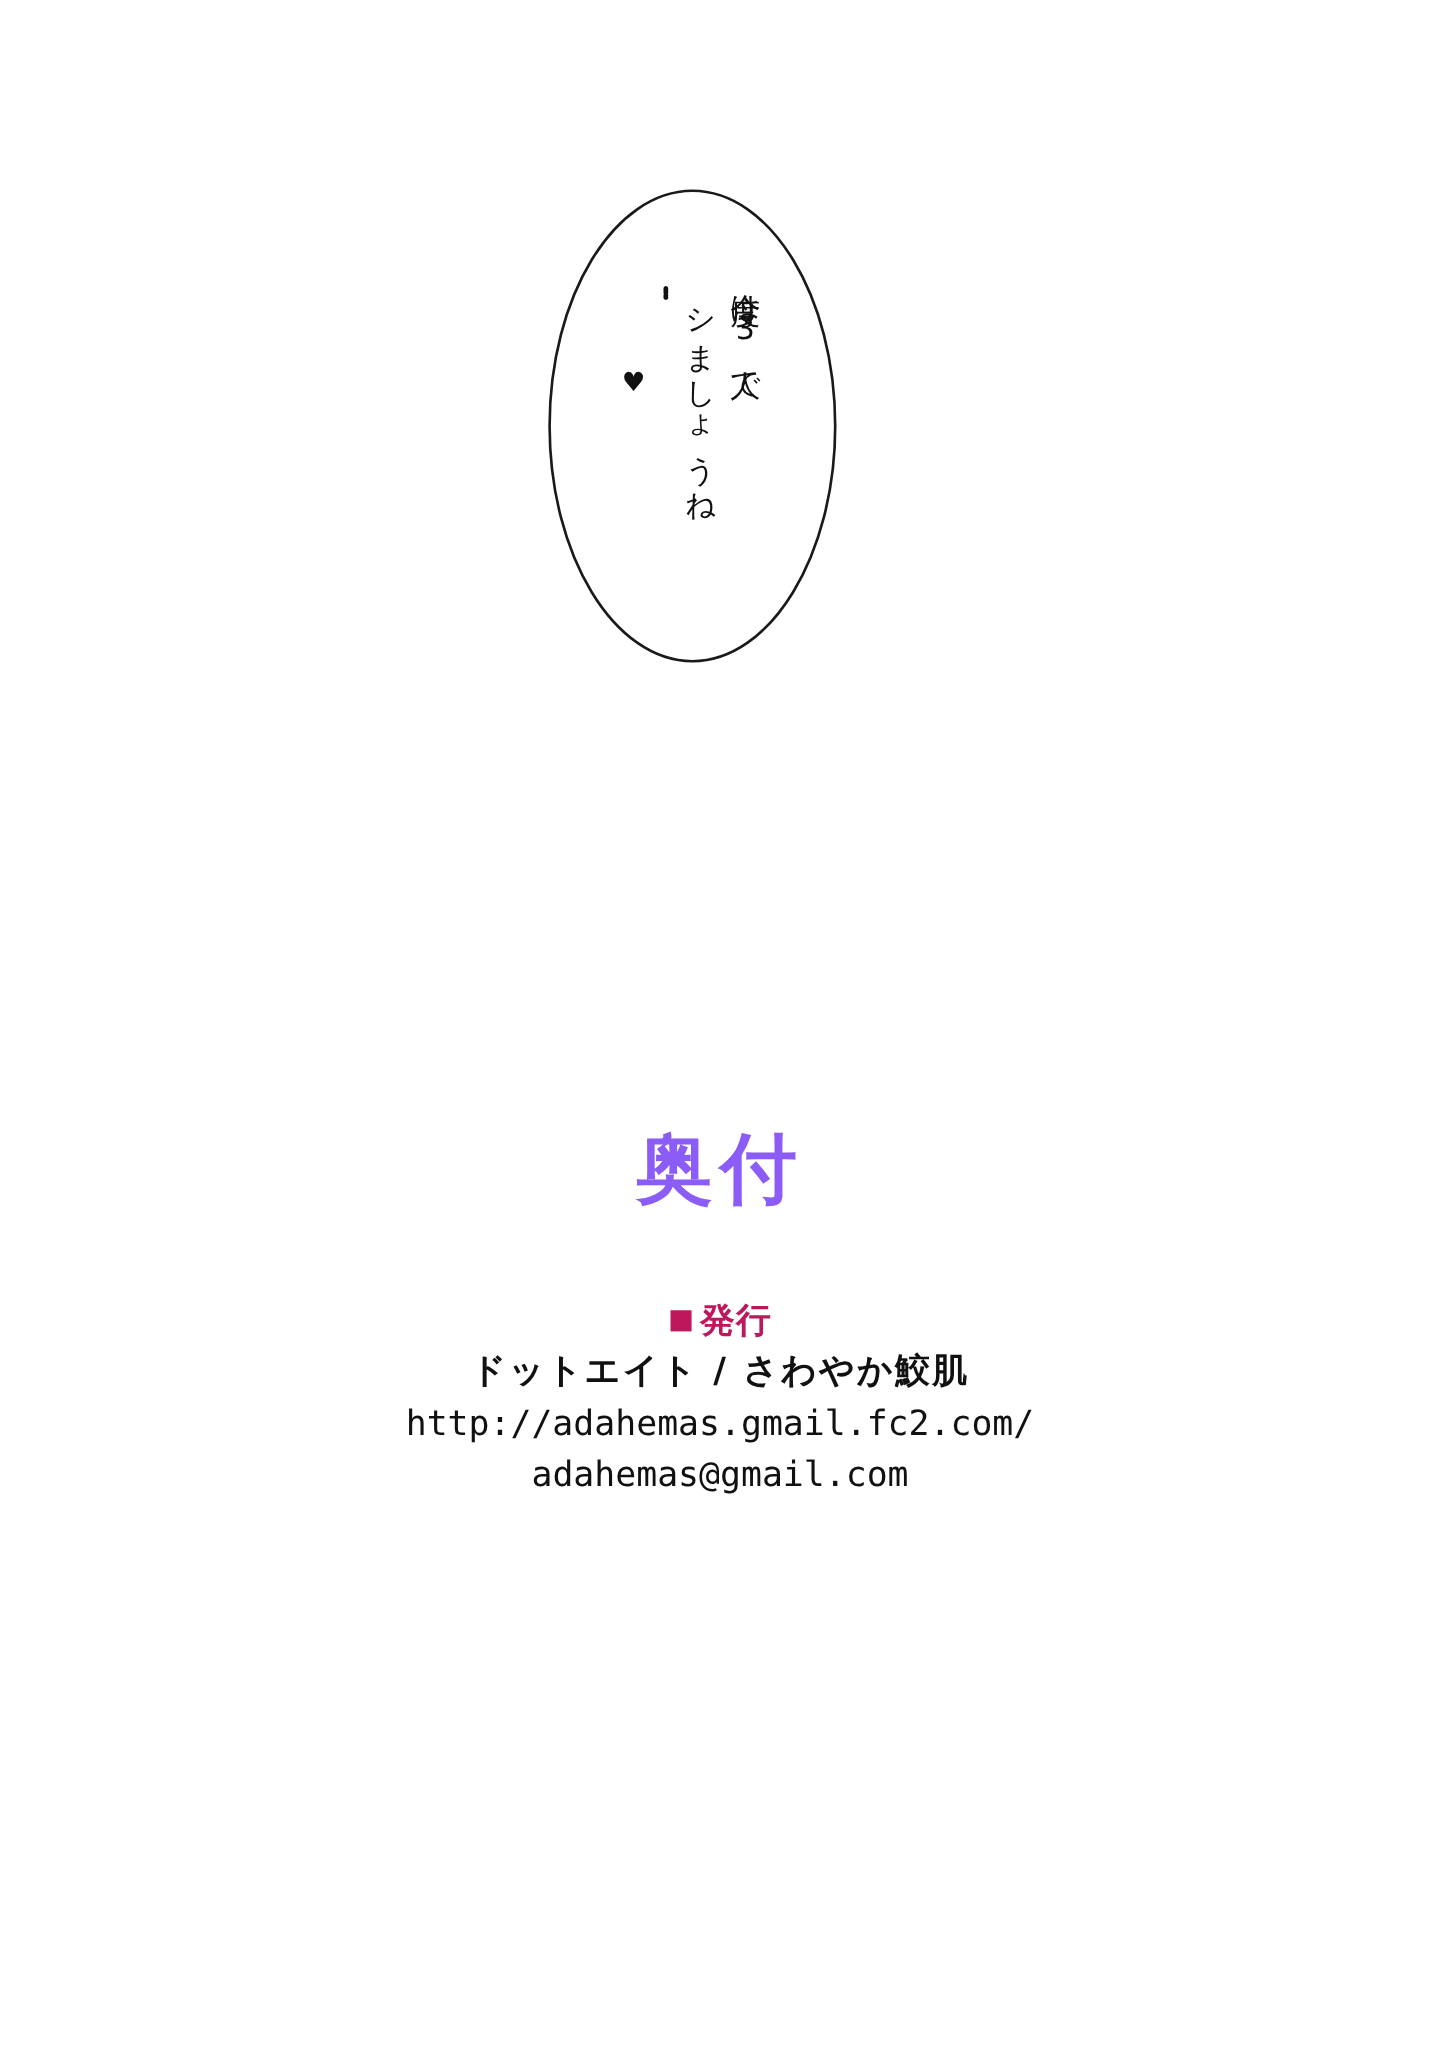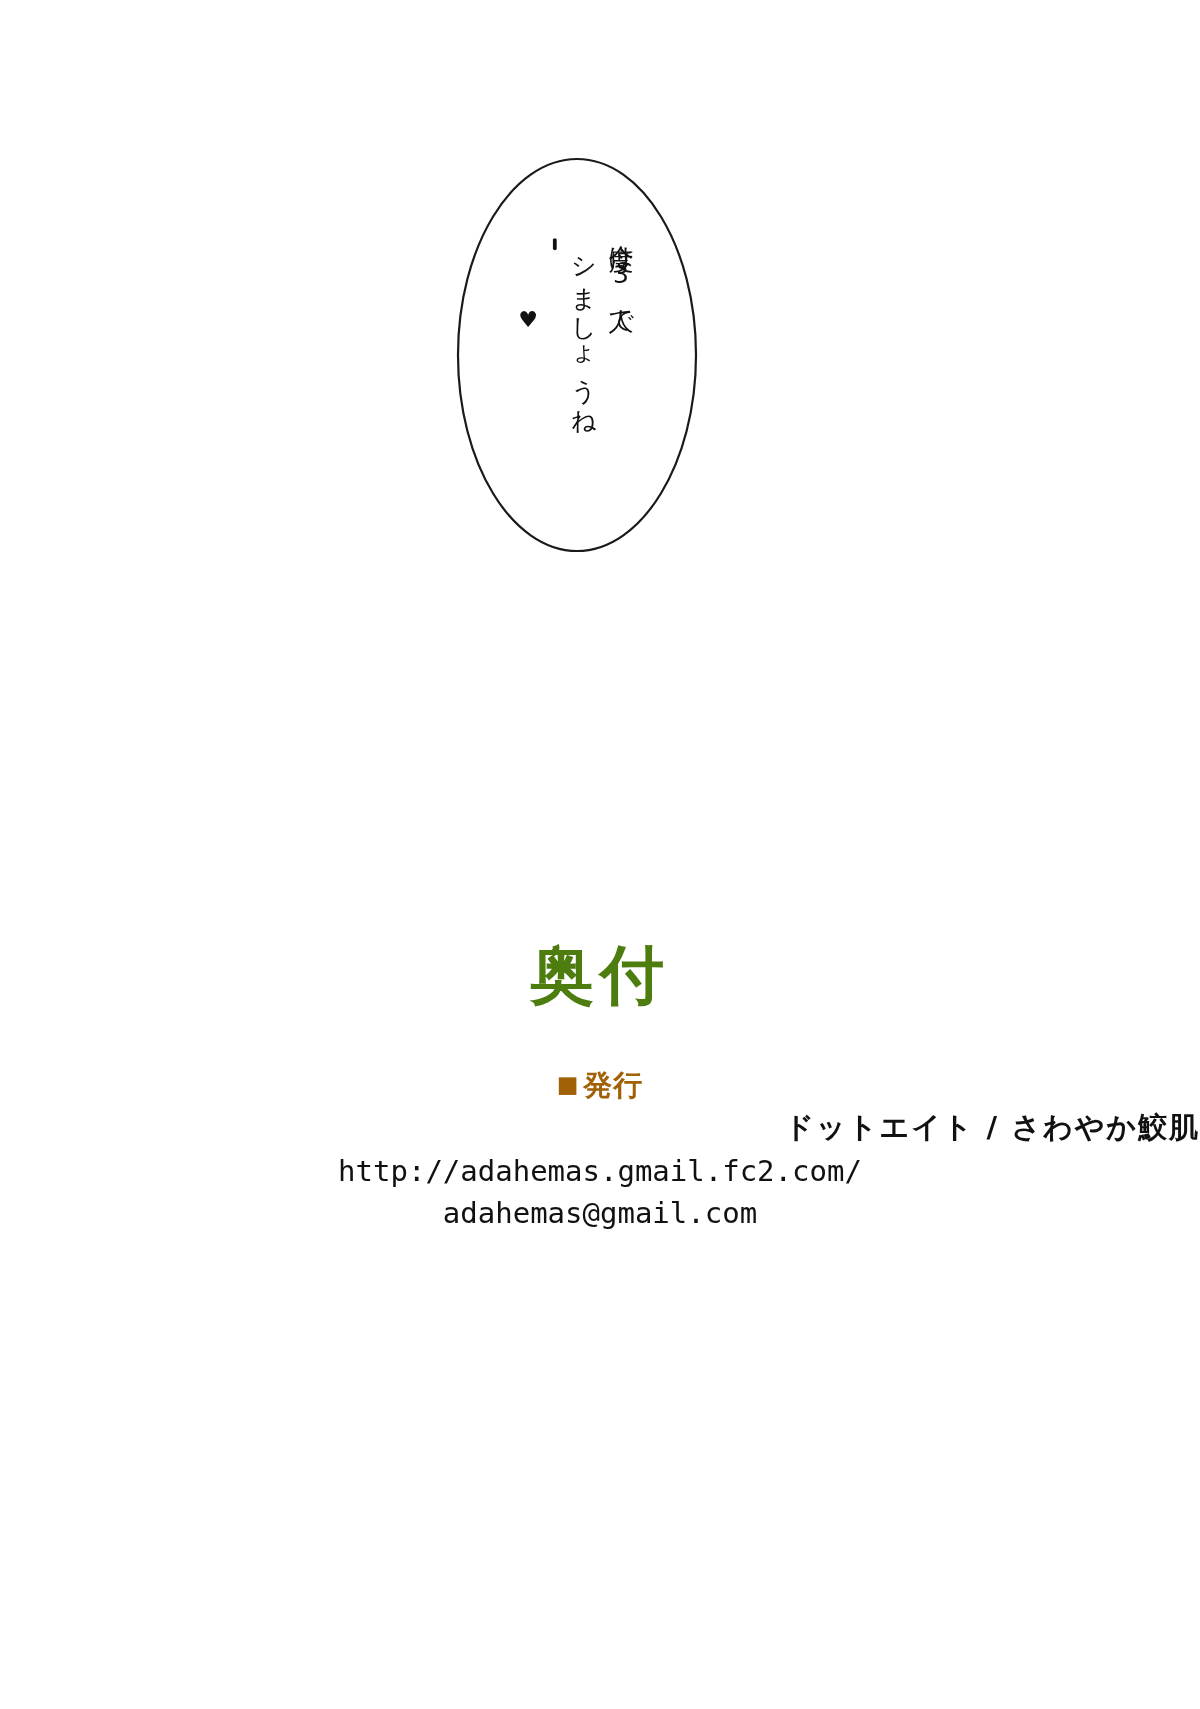--- a/index.html
+++ b/index.html
@@ -85,46 +85,45 @@
     left: 0;
     top: 940px;
     width: 1200px;
     text-align: center;
   }
   .colophon-title {
     font-family: "DejaVu Sans", sans-serif;
     font-size: 64px;
     font-weight: bold;
     letter-spacing: 6px;
-    color: #4d7c0f;
+    color: #8b5cf6;
     line-height: 1.1;
-    margin-bottom: 54px;
+    margin-bottom: 69px;
   }
   .section-head {
     font-family: "DejaVu Sans", sans-serif;
     font-size: 29px;
     font-weight: bold;
-    color: #a16207;
+    color: #be185d;
     line-height: 1.45;
     letter-spacing: 1px;
   }
   .section-head .sq {
     font-size: 23px;
     position: relative;
     top: -3px;
     margin-right: 4px;
   }
   .jp-line {
     font-family: "DejaVu Sans", sans-serif;
     font-size: 29px;
     font-weight: bold;
     color: #111;
     line-height: 1.5;
     letter-spacing: 2px;
-    text-align: right;
   }
   .mono-line {
     font-family: "DejaVu Sans Mono", monospace;
     font-size: 29px;
     color: #111;
     line-height: 1.45;
     letter-spacing: 0px;
   }
 </style>
 </head>

